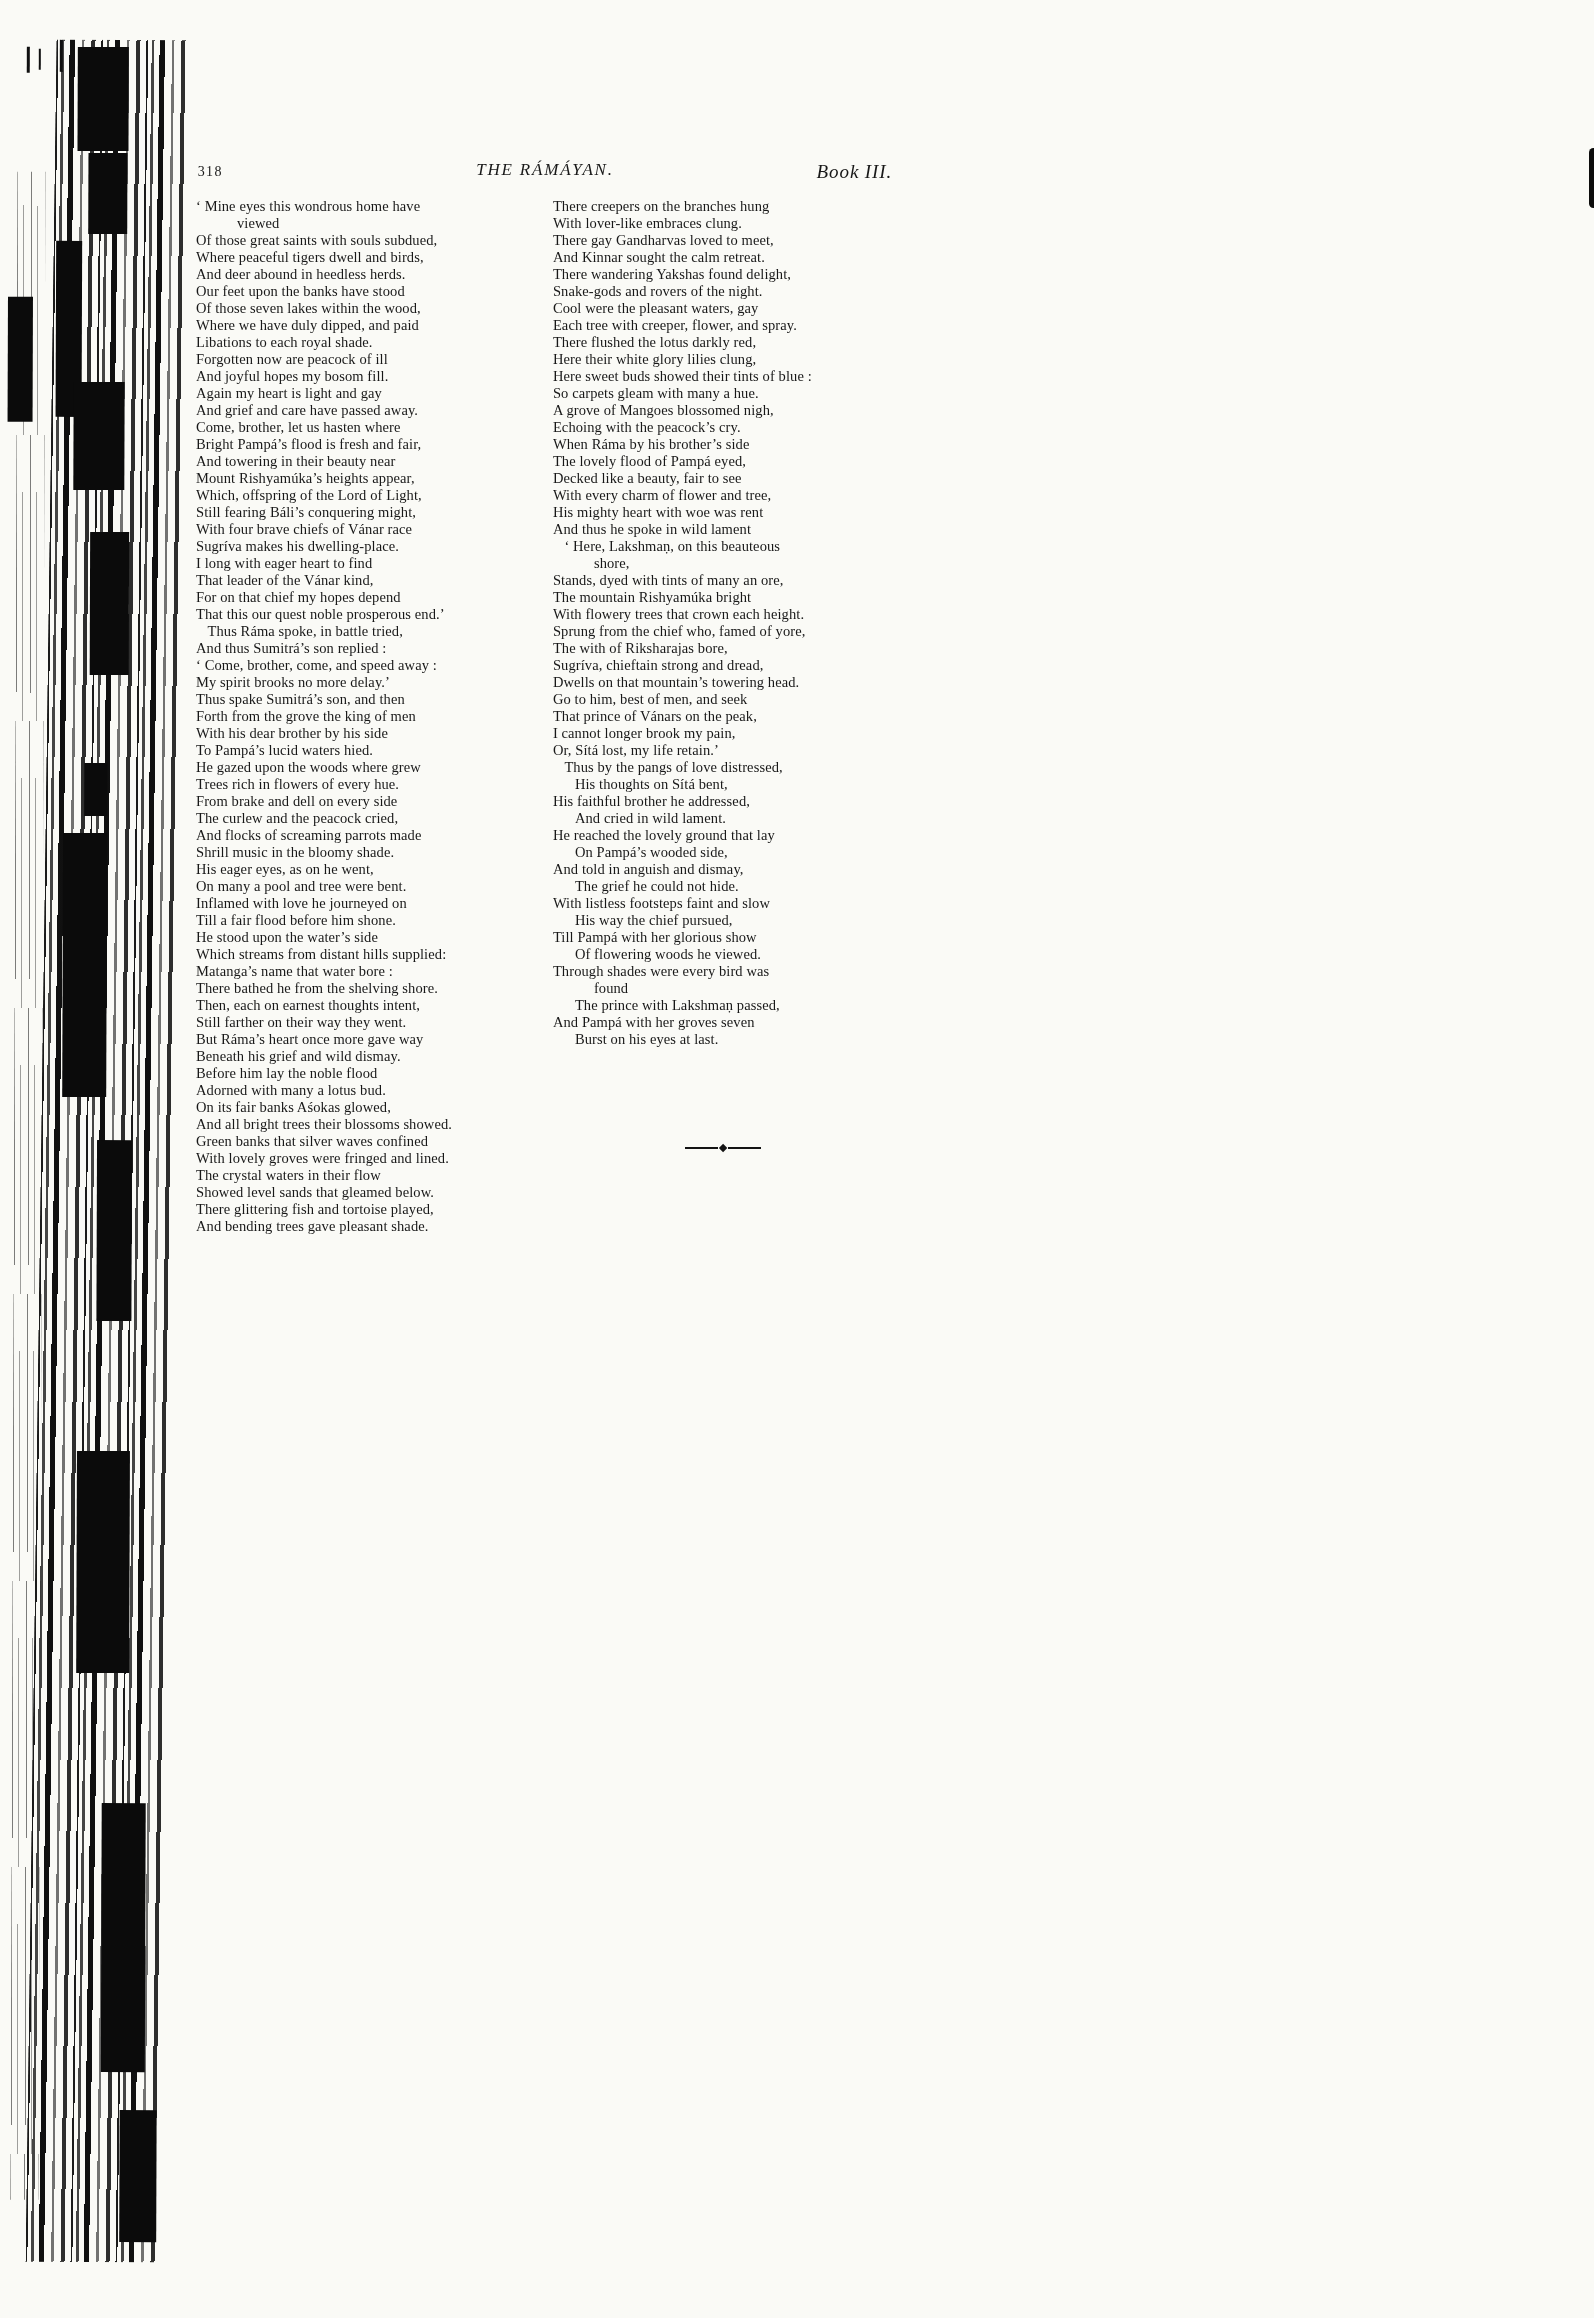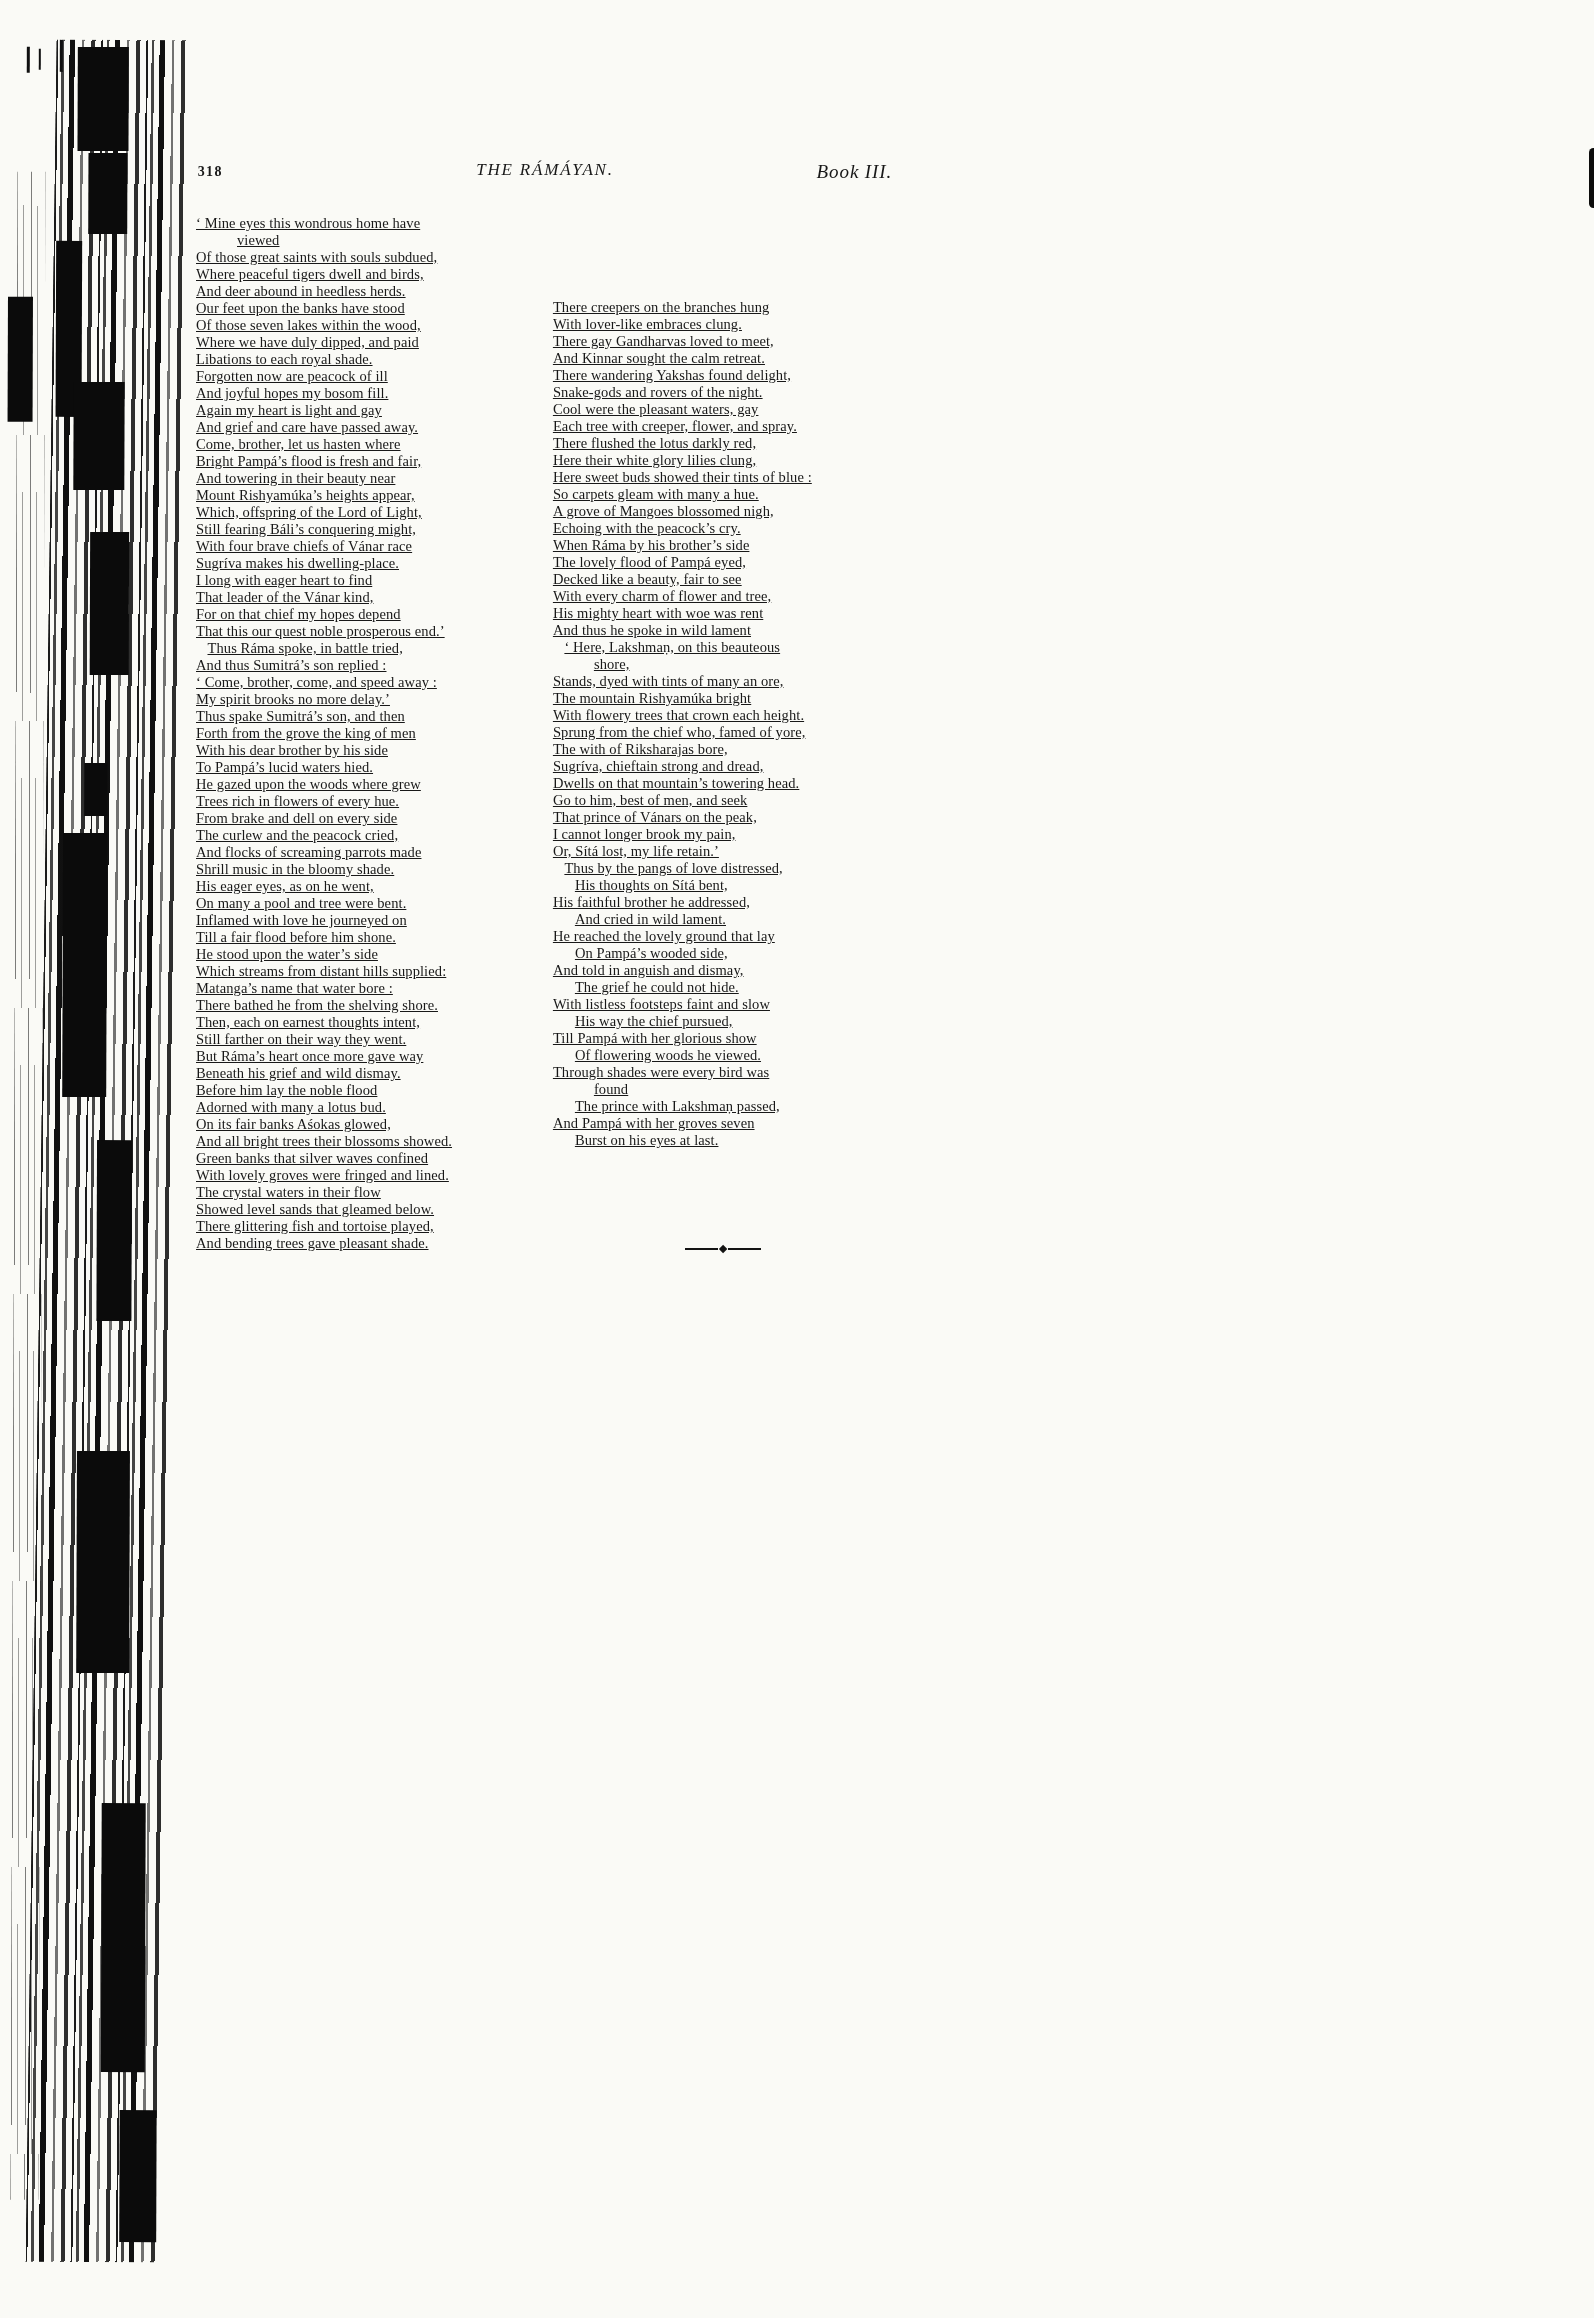--- a/index.html
+++ b/index.html
@@ -56,26 +56,26 @@
   .t3 { left:56px; top:0px;  width:2.6px; height:32px; }
 
   .right-edge-mark {
     position:absolute; right:0; top:148px; width:6.2px; height:60px;
     background:#0d0d0d; border-radius:4.4px 0 0 4.4px;
   }
 
   
   .text-block { position:absolute; left:196px; top:157px; width:698px; }
   .header-row { position:relative; height:32px; }
-  .page-number { position:absolute; left:1.8px; top:7px; font-size:14px; letter-spacing:1.3px;font-weight:bold; }
+  .page-number { position:absolute; left:1.8px; top:7px; font-size:14px; letter-spacing:1.3px; }
   .page-title  { position:absolute; left:0; right:0; top:2.6px; text-align:center;
                  font-style:italic; font-size:17px; letter-spacing:1.8px; }
   .book-label  { position:absolute; right:1.8px; top:3.5px; font-style:italic; font-size:19px; letter-spacing:0.9px; }
 
-  .columns { display:flex; margin-top:26px; align-items:flex-end;text-decoration:underline; }
+  .columns { display:flex; margin-top:9px; align-items:flex-start; }
   .column.left  { width:342px; }
   .column.right { width:340px; }
   .col-rule { width:0.9px; background:#1d1d1d; margin-left:7px; margin-right:7px; }
 
   .verse-line {
     font-size:14.5px;
     line-height:17px;
     white-space:nowrap;
     letter-spacing:0.1px;
   }

